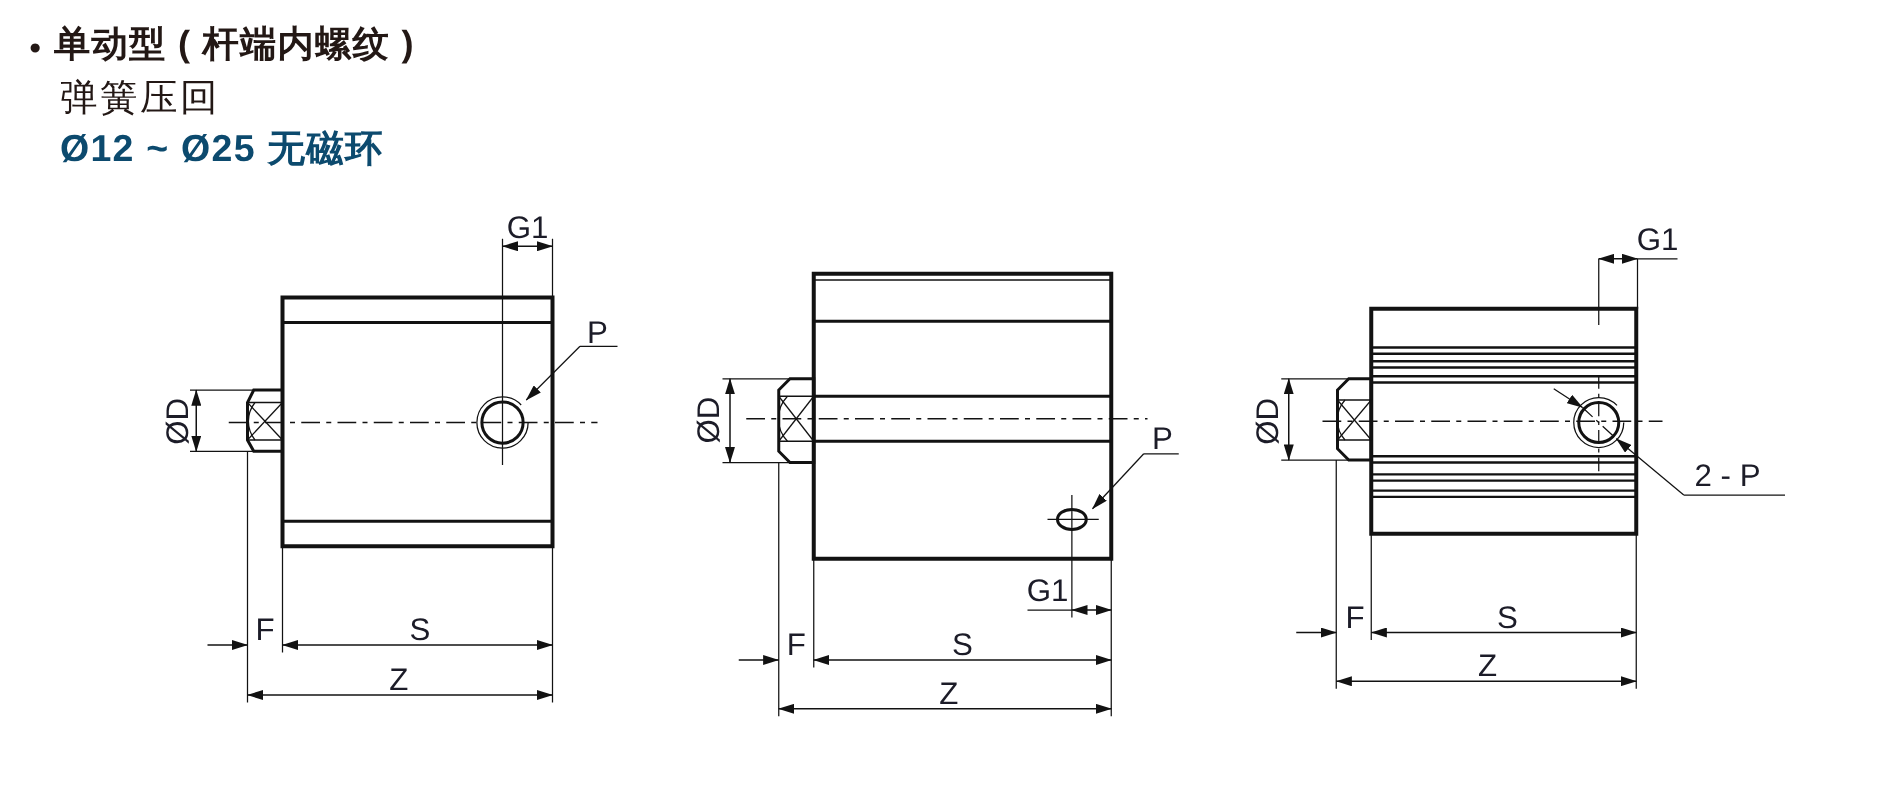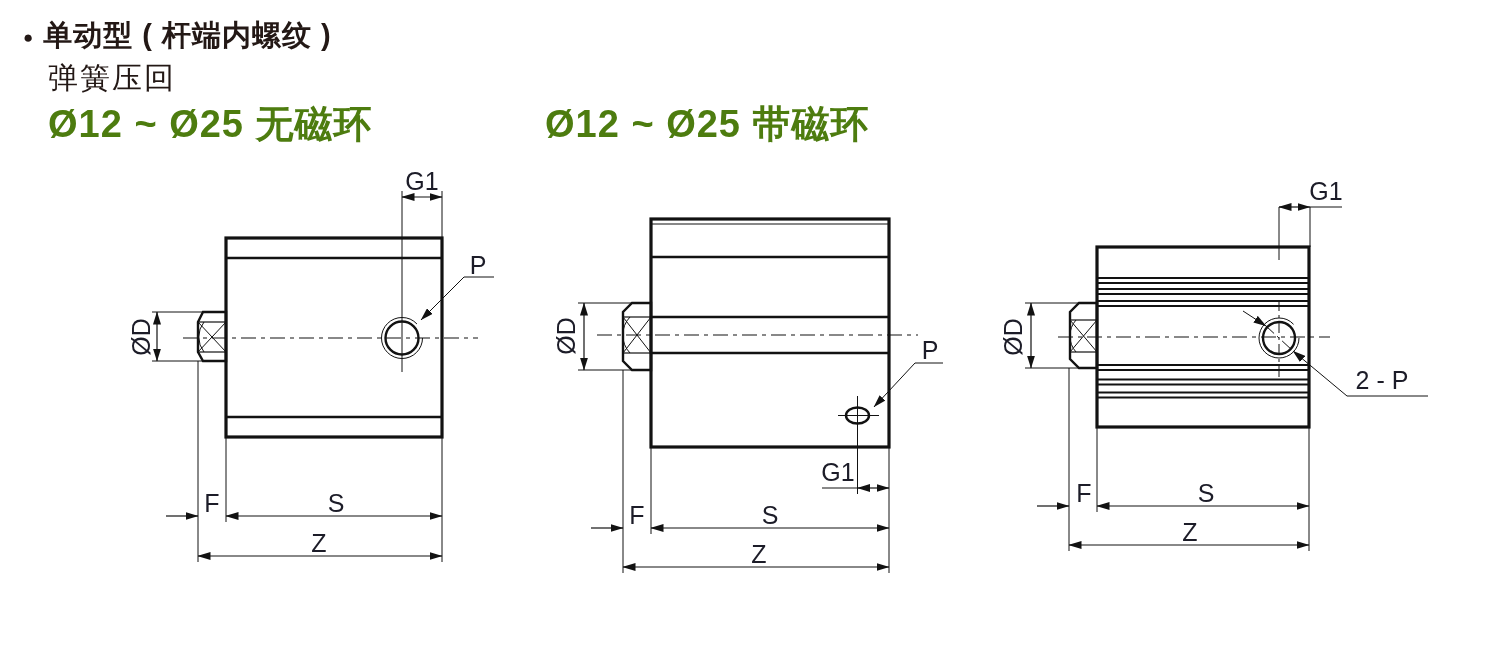--- a/index.html
+++ b/index.html
@@ -15,21 +15,21 @@
     display:flex;align-items:center;gap:9px;
     color:#231815;font-size:29px;font-weight:bold;letter-spacing:1px;
   }
   .bullet{font-size:17px;line-height:1;transform:translateY(1px);}
   .subtitle{
     position:absolute;left:48px;top:58px;
     color:#231815;font-size:30px;font-weight:normal;letter-spacing:2px;
   }
   .dheading{
     position:absolute;top:99px;
-    color:#4d7c0f;font-size:38px;font-weight:bold;letter-spacing:1px;
+    color:#0c4a6e;font-size:30px;font-weight:bold;letter-spacing:1px;
     white-space:nowrap;
   }
   .dh1{left:48px;}
   .dh2{left:545px;}
   .dh3{left:980px;}
   svg.drawing{position:absolute;left:0;top:0;}
   svg.drawing line, svg.drawing path, svg.drawing rect,
   svg.drawing circle, svg.drawing ellipse{
     stroke:#121212;fill:none;stroke-linecap:butt;
   }
@@ -50,21 +50,20 @@
 
 <div class="canvas">
 
   <div class="title-row">
     <span class="bullet">●</span>
     <span>单动型 ( 杆端内螺纹 )</span>
   </div>
   <div class="subtitle">弹簧压回</div>
 
   <div class="dheading dh1">Ø12 ~ Ø25 无磁环</div>
-  <div class="dheading dh2">Ø12 ~ Ø25 带磁环</div>
 
   <svg class="drawing" width="1505" height="649" viewBox="0 0 1505 649">
     <defs>
       <marker id="ah" viewBox="0 0 13 8" markerWidth="13" markerHeight="8" refX="12.5" refY="4" orient="auto-start-reverse" markerUnits="userSpaceOnUse">
         <path d="M0,0 L13,4 L0,8 Z" style="fill:#121212;stroke:none"></path>
       </marker>
     </defs>
 
     <g>
       <line class="cl" x1="183" y1="338" x2="478" y2="338"></line>

